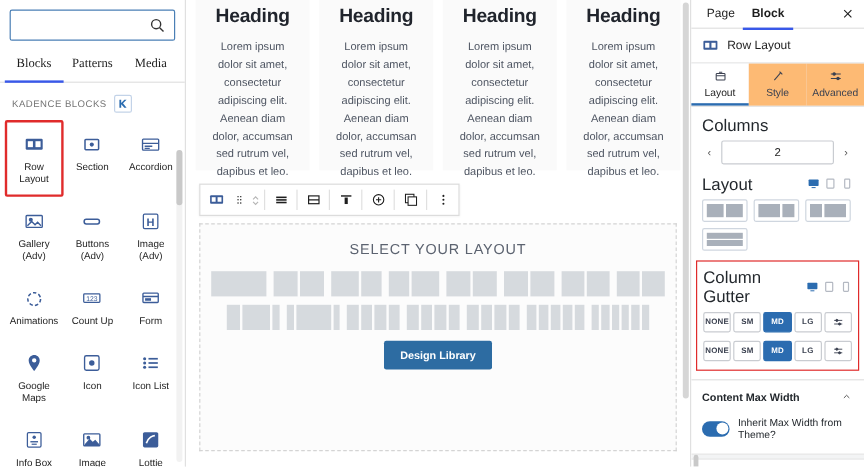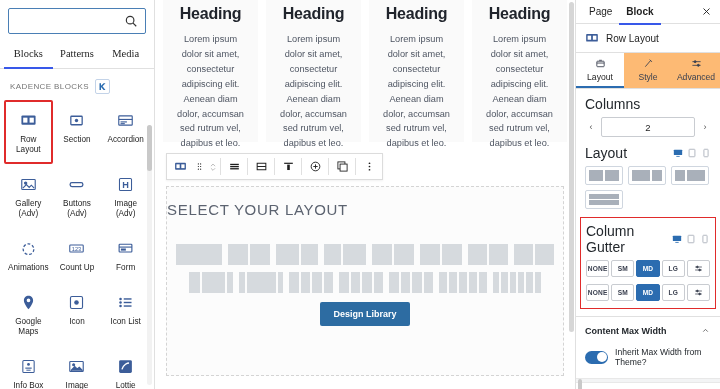--- a/index.html
+++ b/index.html
@@ -174,25 +174,25 @@
   
   .layout-picker {
     position: absolute;
     left: 11px; right: 11px; top: 186px;
     border: 1px dashed #d4d4d4;
     background: #fcfcfc;
     height: 190px;
     padding-top: 14px;
   }
   .picker-title {
-    text-align: left;
-    font-size: 15px;
+    text-align: center;
+    font-size: 12px;
     color: #5c6370;
     letter-spacing: 0.7px;
-    margin-bottom: 26px;
+    margin-bottom: 11px;
   }
   .layout-row {
     display: flex; justify-content: center;
     gap: 6px;
     margin-bottom: 7px;
   }
   .layout-opt {
     display: flex; gap: 2px; align-items: stretch;
     height: 21px; cursor: pointer;
   }

